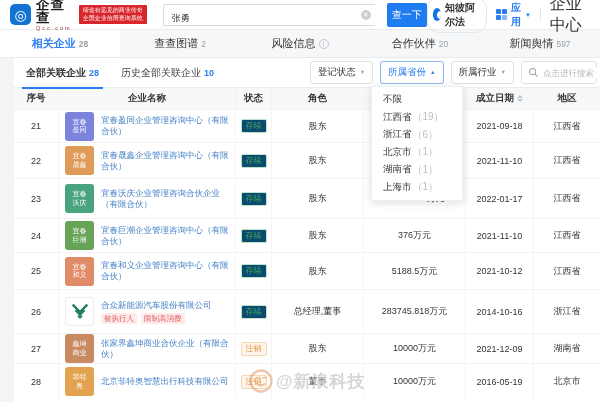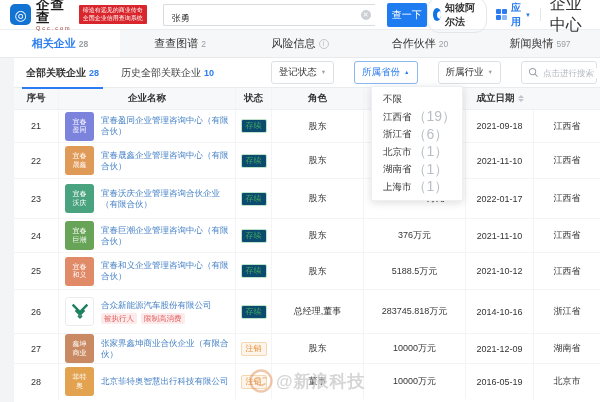--- a/index.html
+++ b/index.html
@@ -48,21 +48,21 @@
 
   
   .card { position:absolute; left:14px; top:58px; width:586px; height:344px; background:#fff; }
 
   .subrow { height:30px; display:flex; align-items:center; padding-left:8px; border-bottom:1px solid #e9edf0; }
   .subtab { position:relative; height:30px; display:flex; align-items:center; padding:0 4px; margin-right:14px; }
   .subtab .lbl { font-size:10px; font-weight:bold; color:#333; }
   .subtab .num { font-size:9px; color:#2a7cf0; font-weight:bold; margin-left:3px; }
   .subtab.on::after { content:""; position:absolute; left:0; right:0; bottom:-1px; height:2px; background:#2a7cf0; }
   .subtab.off .lbl { font-weight:normal; color:#444; }
-  .fgroup { margin-left:auto; display:flex; align-items:center; gap:20px; padding-right:3px; }
+  .fgroup { margin-left:auto; display:flex; align-items:center; gap:7px; padding-right:3px; }
   .fbtn { height:23px; display:flex; align-items:center; gap:4px; padding:0 7px; border:1px solid #dde1e6;
           border-radius:3px; font-size:9.5px; color:#333; background:#fff; }
   .fbtn .car { font-size:5.5px; color:#98a0a8; line-height:1; }
   .fbtn.on { color:#2a7cf0; border-color:#8cb8f2; }
   .fbtn.on .car { color:#2a7cf0; }
   .fsearch { height:23px; width:76px; display:flex; align-items:center; gap:4px; padding:0 6px;
              border:1px solid #dde1e6; border-radius:3px; }
   .fsearch input { border:none; outline:none; width:56px; font-size:8.5px; color:#333; }
   .fsearch input::placeholder { color:#b3b9c0; }
   .mag { width:11px; height:11px; flex:0 0 auto; }
@@ -87,21 +87,21 @@
   .badge.off { color:#e8913c; background:#fdf5ec; border:1px solid #f3d8b2; }
   .sort { display:inline-flex; flex-direction:column; margin-left:3px; gap:1px; }
   .sort i { width:0; height:0; border-left:3px solid transparent; border-right:3px solid transparent; display:block; }
   .sort .up { border-bottom:3.5px solid #c0c4cc; }
   .sort .dn { border-top:3.5px solid #c0c4cc; }
 
   
   .ddl { position:absolute; left:371px; top:86px; width:92px; background:#fff; border:1px solid #edf0f3;
          box-shadow:0 2px 8px rgba(0,0,0,.13); padding:4px 0; z-index:20; }
   .ddl .item { height:17.5px; display:flex; align-items:center; padding-left:11px; font-size:9.5px; color:#333; }
-  .ddl .item .cnt { color:#b9bec5; font-size:14px; margin-left:1px; }
+  .ddl .item .cnt { color:#b9bec5; font-size:10px; margin-left:1px; }
 
   
   .wm { position:absolute; left:248px; top:368px; display:flex; align-items:center; gap:2px; z-index:30; pointer-events:none; }
   .wm-text { font-size:17px; font-weight:bold; color:rgba(168,168,168,.48); letter-spacing:1px;
              text-shadow:0 0 1px rgba(255,255,255,.7); }
 </style>
 </head>
 <body>
 
 <div class="screen">
@@ -204,20 +204,21 @@
       <div class="td c-status">状态</div>
       <div class="td c-role">角色</div>
       <div class="td c-cap"></div>
       <div class="td c-date">
         <span>成立日期</span>
         <span class="sort">
             <i class="up"></i>
             <i class="dn"></i>
           </span>
       </div>
+      <div class="td c-region">地区</div>
     </div>
 
     <div class="tr" style="height:33px">
       <div class="td c-no">21</div>
       <div class="td c-name">
         <span class="tile" style="background: rgb(123, 131, 221);">
             <span>宜春</span>
             <span>盈同</span>
           </span>
         <span class="cname">宜春盈同企业管理咨询中心（有限合伙）</span>

